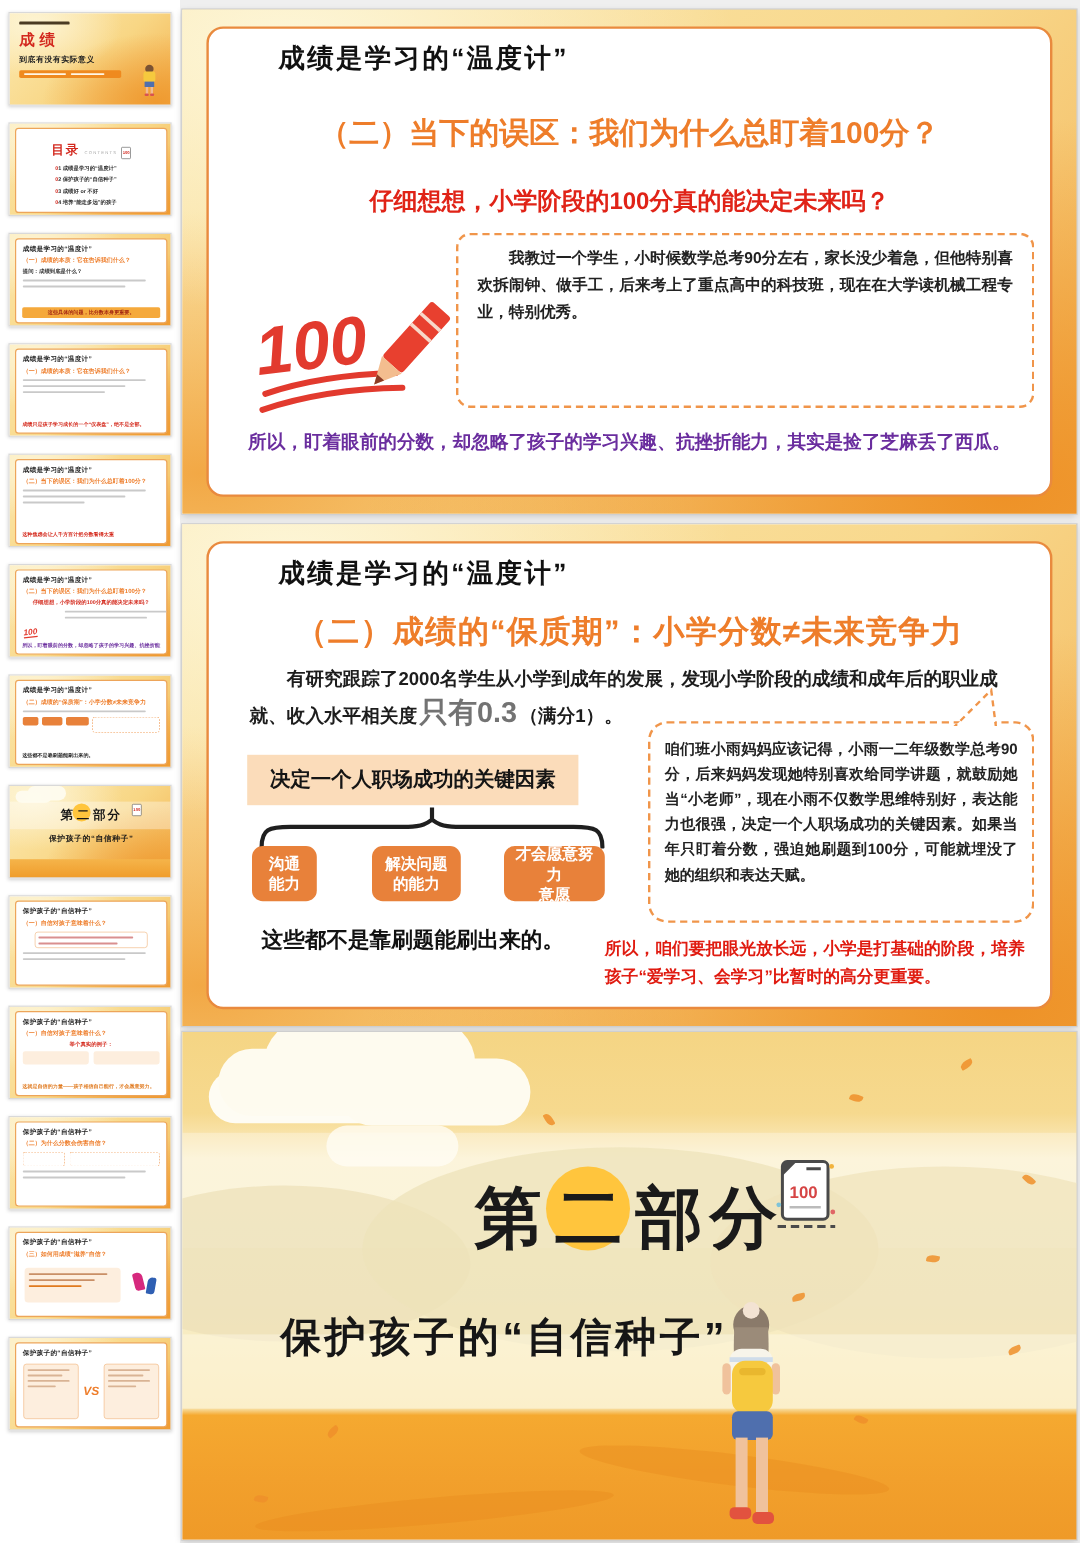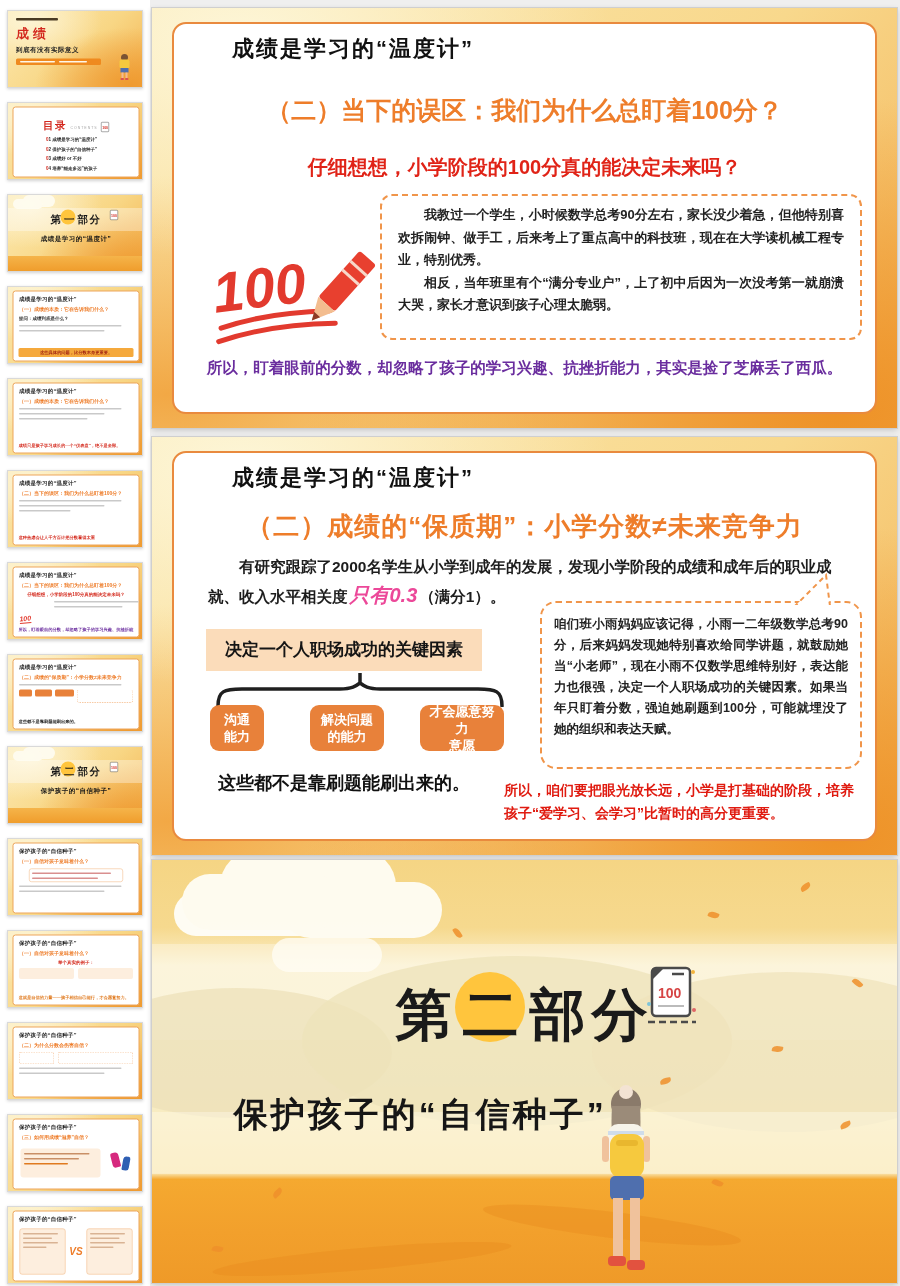--- a/index.html
+++ b/index.html
@@ -78,21 +78,21 @@
   .slide-a .s-heading { top:70px; font-size:25px; }
   .slide-b .s-heading { top:56px; font-size:26px; letter-spacing:1px; }
   .s-redsub { position:absolute; left:0; right:0; top:130px; text-align:center; font-size:20px; font-weight:800; color:#e02317; }
   .story-box { position:absolute; left:206px; top:170px; width:482px; height:146px; border:2px dashed #f0954a; border-radius:12px;
                padding:8px 16px; font-size:13px; font-weight:bold; color:#222; line-height:22.5px; text-align:justify; }
   .story-box p { text-indent:2em; }
   .score-graphic { position:absolute; left:36px; top:216px; width:175px; height:118px; }
   .s-purple { position:absolute; left:0; right:0; top:334px; text-align:center; font-size:15.5px; font-weight:800; color:#6a2d9e; }
   
   .s-intro { position:absolute; left:34px; top:100px; width:640px; font-size:15.5px; font-weight:bold; color:#1d1d1d; line-height:28px; text-indent:2em; }
-  .s-intro .hl { color:#ec4899; font-size:20px; font-style:italic; padding:0 2px; }
+  .s-intro .hl { color:#737373; font-size:24px; padding:0 2px; }
   .factor-box { position:absolute; left:32px; top:176px; width:276px; height:42px; background:#fbdcba;
                 font-size:17px; font-weight:800; color:#151515; text-align:center; line-height:42px; }
   .brace-svg { position:absolute; left:28px; top:220px; }
   .factor-chip { position:absolute; background:#e8813a; border-radius:9px; color:#fff; font-weight:bold; font-size:13px;
                  text-align:center; display:flex; align-items:center; justify-content:center; line-height:17px; padding:4px; }
   .chip1 { left:36px;  top:252px; width:54px; height:46px; }
   .chip2 { left:136px; top:252px; width:74px; height:46px; }
   .chip3 { left:246px; top:252px; width:84px; height:46px; }
   .factors-note { position:absolute; left:0px; top:318px; width:340px; text-align:center; font-size:18px; font-weight:800; color:#111; }
   .bubble { position:absolute; left:366px; top:148px; width:322px; height:168px; border:2px dashed #f0954a; border-radius:16px;
@@ -161,30 +161,20 @@
         <div class="toc-items">
           <div class="toc-item">01 成绩是学习的“温度计”</div>
           <div class="toc-item">02 保护孩子的“自信种子”</div>
           <div class="toc-item">03 成绩好 or 不好</div>
           <div class="toc-item">04 培养“能走多远”的孩子</div>
         </div>
       </div>
     </div>
   </div>
 
-  <div class="thumb">
-    <div class="tin warmbg sec">
-      <div class="sec-band"></div>
-      <div class="sec-cloud"></div>
-      <div class="sec-ground"></div>
-      <div class="sec-title"><span>第</span><span class="sec-num"><em></em><span>一</span></span><span>部分</span></div>
-      <div class="sec-sub">成绩是学习的“温度计”</div>
-      <span class="paper-mini" style="right:52px; top:30px;">100</span>
-    </div>
-  </div>
 
   <div class="thumb">
     <div class="tin warmbg">
       <div class="mini-card">
         <div class="mini-title">成绩是学习的“温度计”</div>
         <div class="mini-sub">（一）成绩的本质：它在告诉我们什么？</div>
         <div class="mini-extra-dark">提问：成绩到底是什么？</div>
         <div class="bar w90"></div>
         <div class="bar w75"></div>
         <div class="mini-footer f-orangebar">这些具体的问题，比分数本身更重要。</div>
@@ -366,21 +356,20 @@
             <line x1="14" y1="-11" x2="14" y2="11" stroke="#f7d8c9" stroke-width="3"></line>
             <line x1="26" y1="-11" x2="26" y2="11" stroke="#f7d8c9" stroke-width="3"></line>
             <polygon points="62,-11 62,11 84,0" fill="#f3bd8f"></polygon>
             <polygon points="76,-4 76,4 84,0" fill="#8c3b25"></polygon>
           </g>
         </svg>
       </div>
 
       <div class="story-box">
         <p>我教过一个学生，小时候数学总考90分左右，家长没少着急，但他特别喜欢拆闹钟、做手工，后来考上了重点高中的科技班，现在在大学读机械工程专业，特别优秀。</p>
-        <p>相反，当年班里有个“满分专业户”，上了初中后因为一次没考第一就崩溃大哭，家长才意识到孩子心理太脆弱。</p>
       </div>
 
       <div class="s-purple">所以，盯着眼前的分数，却忽略了孩子的学习兴趣、抗挫折能力，其实是捡了芝麻丢了西瓜。</div>
     </div>
   </section>
 
   <section class="pslide slide-b">
     <div class="card">
       <div class="s-title">成绩是学习的“温度计”</div>
       <div class="s-heading">（二）成绩的“保质期”：小学分数≠未来竞争力</div>

